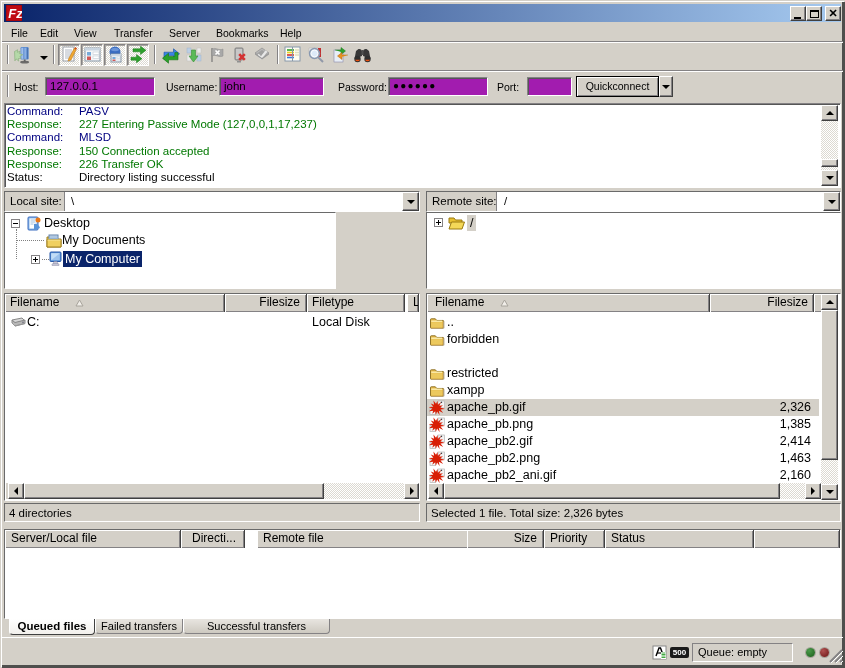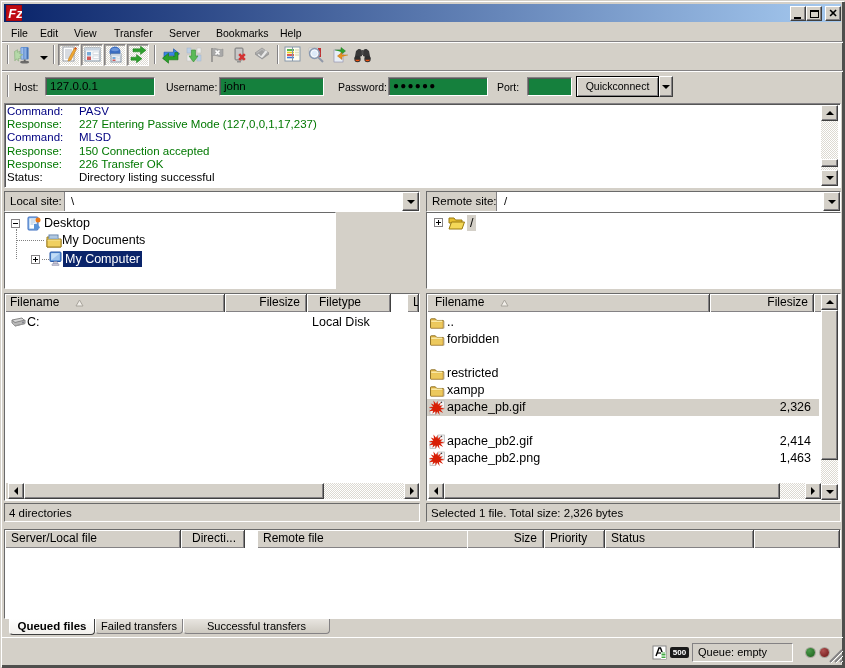--- a/index.html
+++ b/index.html
@@ -1,20 +1,20 @@
 <!DOCTYPE html>
 <html><head><meta charset="utf-8"><style>
 *{margin:0;padding:0;box-sizing:border-box}
 html,body{width:845px;height:668px;overflow:hidden}
 body{font-family:"Liberation Sans",sans-serif;background:#d4d0c8;position:relative;font-size:11px;color:#000}
 .abs{position:absolute}
 .sunken{border:1px solid;border-color:#848284 #fff #fff #848284;box-shadow:inset 1px 1px 0 #565656}
 .sunken1{border:1px solid;border-color:#6a6a6a #fff #fff #6a6a6a}
 .raised{border:1px solid;border-color:#fff #404040 #404040 #fff;box-shadow:inset -1px -1px 0 #848284}
-.field{border:1px solid;border-color:#848284 #fff #fff #848284;box-shadow:inset 1px 1px 0 #565656;background:#15803d}
+.field{border:1px solid;border-color:#848284 #fff #fff #848284;box-shadow:inset 1px 1px 0 #565656;background:#a21caf}
 .checker{background:repeating-conic-gradient(#fff 0% 25%,#dcd9d1 0% 50%) 0 0/2px 2px}
 .vline{border-left:1px solid #848284;border-right:1px solid #fff}
 .sbtn{background:#d4d0c8;border:1px solid;border-color:#fff #404040 #404040 #fff;box-shadow:inset -1px -1px 0 #848284;display:flex;align-items:center;justify-content:center}
 .tri-u{width:0;height:0;border:4px solid transparent;border-bottom:4px solid #000;margin-top:-4px}
 .tri-d{width:0;height:0;border:4px solid transparent;border-top:4px solid #000;margin-bottom:-4px}
 .tri-l{width:0;height:0;border:4px solid transparent;border-right:4px solid #000;margin-left:-4px}
 .tri-r{width:0;height:0;border:4px solid transparent;border-left:4px solid #000;margin-right:-4px}
 .hcell{position:absolute;top:0;height:18px;background:#d4d0c8;box-shadow:inset 1px 1px 0 #fff,inset -1px -1px 0 #848284;border-right:1px solid #404040;line-height:17px;white-space:nowrap;overflow:hidden;font-size:12px}
 .expander{position:absolute;width:9px;height:9px;background:#fff;border:1px solid #848284}
 .expander i{position:absolute;background:#000}
@@ -281,21 +281,21 @@
       <path d="M1 3 l5 0 1.5 2 6.5 0 0 3 -13 0z" fill="#e8c030" stroke="#9a7a10"></path>
       <path d="M3.5 7 h13 l-2.5 7 h-13z" fill="#f4d858" stroke="#9a7a10"></path>
     </svg>
   <div class="abs" style="left:40px;top:2px;height:16px;background:#d4d0c8;padding:0 3px;line-height:16px">/</div>
 </div>
 
 <div class="abs sunken1" id="lfiles" style="left:4px;top:293px;width:416px;height:208px;background:#fff;font-size:12.5px">
   <div class="abs" style="left:0;top:0;width:414px;height:18px">
     <div class="hcell" style="left:0;width:220px;padding-left:5px">Filename</div>
     <div class="hcell" style="left:220px;width:82px;text-align:right;padding-right:6px">Filesize</div>
-    <div class="hcell" style="left:302px;width:84px;padding-left:12px">Filetype</div>
+    <div class="hcell" style="left:302px;width:98px;padding-left:5px">Filetype</div>
     <div class="hcell" style="left:402px;width:12px;padding-left:6px">L</div>
     <svg class="abs" style="left:70px;top:5px" width="9" height="8">
         <path d="M4.5 1 L8 7 L1 7 z" fill="#f0ede8" stroke="#a8a49c"></path>
       </svg>
   </div>
   <div class="row" style="left:0;top:20px;width:414px">
     <svg class="abs" style="left:5px;top:2px" width="17" height="14" viewBox="0 0 17 14">
         <path d="M2 4 l10-2 3 3 -10 2.5z" fill="#d8d8d8" stroke="#888"></path>
         <path d="M2 4 l0 3 3 3 10-2.5 0-3.5 -10 2.5z" fill="#b8b8b8" stroke="#888"></path>
         <path d="M2 7 l3 3 10-2.5" fill="none" stroke="#999"></path>
@@ -369,39 +369,59 @@
     <div class="row" style="left:0;top:85px;width:392px;background:#d4d0c8">
         <svg class="abs splat" style="left:2px;top:1px" width="16" height="15" viewBox="0 0 16 15">
           <rect x="9" y="1" width="6.5" height="7" fill="#f2f2f2" stroke="#b4b4b4" stroke-width=".7"></rect>
           <rect x="1" y="8.5" width="5.5" height="6" fill="#f2f2f2" stroke="#b4b4b4" stroke-width=".7"></rect>
           <path d="M8.5 0.9 L8.9 4.7 L12.1 2.0 L10.4 5.8 L13.9 5.3 L11.4 7.5 L16.2 9.0 L11.5 9.6 L14.2 13.0 L9.8 10.8 L10.7 15.2 L8.1 11.6 L6.8 15.0 L6.3 11.3 L3.3 13.7 L4.2 10.7 L-0.2 11.3 L3.4 8.6 L-0.7 7.0 L4.3 6.7 L1.7 3.6 L5.1 4.8 L4.4 0.4 L7.0 3.8 z" fill="#d81e05"></path>
           <path d="M12.2 1.2 l1.2 1.6 -1.8 0.5z" fill="#35383a"></path>
         </svg>
         <span class="abs" style="left:20px">apache_pb.gif</span>
         <span class="abs" style="right:8px">2,326</span>
       </div>
+    <div class="row" style="left:0;top:102px;width:392px">
+        <svg class="abs splat" style="left:2px;top:1px" width="16" height="15" viewBox="0 0 16 15">
+          <rect x="9" y="1" width="6.5" height="7" fill="#f2f2f2" stroke="#b4b4b4" stroke-width=".7"></rect>
+          <rect x="1" y="8.5" width="5.5" height="6" fill="#f2f2f2" stroke="#b4b4b4" stroke-width=".7"></rect>
+          <path d="M8.5 0.9 L8.9 4.7 L12.1 2.0 L10.4 5.8 L13.9 5.3 L11.4 7.5 L16.2 9.0 L11.5 9.6 L14.2 13.0 L9.8 10.8 L10.7 15.2 L8.1 11.6 L6.8 15.0 L6.3 11.3 L3.3 13.7 L4.2 10.7 L-0.2 11.3 L3.4 8.6 L-0.7 7.0 L4.3 6.7 L1.7 3.6 L5.1 4.8 L4.4 0.4 L7.0 3.8 z" fill="#d81e05"></path>
+          <path d="M12.2 1.2 l1.2 1.6 -1.8 0.5z" fill="#35383a"></path>
+        </svg>
+        <span class="abs" style="left:20px">apache_pb.png</span>
+        <span class="abs" style="right:8px">1,385</span>
+      </div>
     <div class="row" style="left:0;top:119px;width:392px">
         <svg class="abs splat" style="left:2px;top:1px" width="16" height="15" viewBox="0 0 16 15">
           <rect x="9" y="1" width="6.5" height="7" fill="#f2f2f2" stroke="#b4b4b4" stroke-width=".7"></rect>
           <rect x="1" y="8.5" width="5.5" height="6" fill="#f2f2f2" stroke="#b4b4b4" stroke-width=".7"></rect>
           <path d="M8.5 0.9 L8.9 4.7 L12.1 2.0 L10.4 5.8 L13.9 5.3 L11.4 7.5 L16.2 9.0 L11.5 9.6 L14.2 13.0 L9.8 10.8 L10.7 15.2 L8.1 11.6 L6.8 15.0 L6.3 11.3 L3.3 13.7 L4.2 10.7 L-0.2 11.3 L3.4 8.6 L-0.7 7.0 L4.3 6.7 L1.7 3.6 L5.1 4.8 L4.4 0.4 L7.0 3.8 z" fill="#d81e05"></path>
           <path d="M12.2 1.2 l1.2 1.6 -1.8 0.5z" fill="#35383a"></path>
         </svg>
         <span class="abs" style="left:20px">apache_pb2.gif</span>
         <span class="abs" style="right:8px">2,414</span>
       </div>
     <div class="row" style="left:0;top:136px;width:392px">
         <svg class="abs splat" style="left:2px;top:1px" width="16" height="15" viewBox="0 0 16 15">
           <rect x="9" y="1" width="6.5" height="7" fill="#f2f2f2" stroke="#b4b4b4" stroke-width=".7"></rect>
           <rect x="1" y="8.5" width="5.5" height="6" fill="#f2f2f2" stroke="#b4b4b4" stroke-width=".7"></rect>
           <path d="M8.5 0.9 L8.9 4.7 L12.1 2.0 L10.4 5.8 L13.9 5.3 L11.4 7.5 L16.2 9.0 L11.5 9.6 L14.2 13.0 L9.8 10.8 L10.7 15.2 L8.1 11.6 L6.8 15.0 L6.3 11.3 L3.3 13.7 L4.2 10.7 L-0.2 11.3 L3.4 8.6 L-0.7 7.0 L4.3 6.7 L1.7 3.6 L5.1 4.8 L4.4 0.4 L7.0 3.8 z" fill="#d81e05"></path>
           <path d="M12.2 1.2 l1.2 1.6 -1.8 0.5z" fill="#35383a"></path>
         </svg>
         <span class="abs" style="left:20px">apache_pb2.png</span>
         <span class="abs" style="right:8px">1,463</span>
+      </div>
+    <div class="row" style="left:0;top:153px;width:392px">
+        <svg class="abs splat" style="left:2px;top:1px" width="16" height="15" viewBox="0 0 16 15">
+          <rect x="9" y="1" width="6.5" height="7" fill="#f2f2f2" stroke="#b4b4b4" stroke-width=".7"></rect>
+          <rect x="1" y="8.5" width="5.5" height="6" fill="#f2f2f2" stroke="#b4b4b4" stroke-width=".7"></rect>
+          <path d="M8.5 0.9 L8.9 4.7 L12.1 2.0 L10.4 5.8 L13.9 5.3 L11.4 7.5 L16.2 9.0 L11.5 9.6 L14.2 13.0 L9.8 10.8 L10.7 15.2 L8.1 11.6 L6.8 15.0 L6.3 11.3 L3.3 13.7 L4.2 10.7 L-0.2 11.3 L3.4 8.6 L-0.7 7.0 L4.3 6.7 L1.7 3.6 L5.1 4.8 L4.4 0.4 L7.0 3.8 z" fill="#d81e05"></path>
+          <path d="M12.2 1.2 l1.2 1.6 -1.8 0.5z" fill="#35383a"></path>
+        </svg>
+        <span class="abs" style="left:20px">apache_pb2_ani.gif</span>
+        <span class="abs" style="right:8px">2,160</span>
       </div>
   </div>
   <div class="abs" style="left:394px;top:0px;width:17px;height:206px;background:#d4d0c8">
     <div class="abs sbtn" style="left:0;top:0;width:17px;height:16px">
         <div class="tri-u"></div>
       </div>
     <div class="abs raised" style="left:0;top:16px;width:17px;height:150px;background:#d4d0c8"></div>
     <div class="abs checker" style="left:0;top:166px;width:17px;height:24px"></div>
     <div class="abs sbtn" style="left:0;top:190px;width:17px;height:16px">
         <div class="tri-d"></div>

